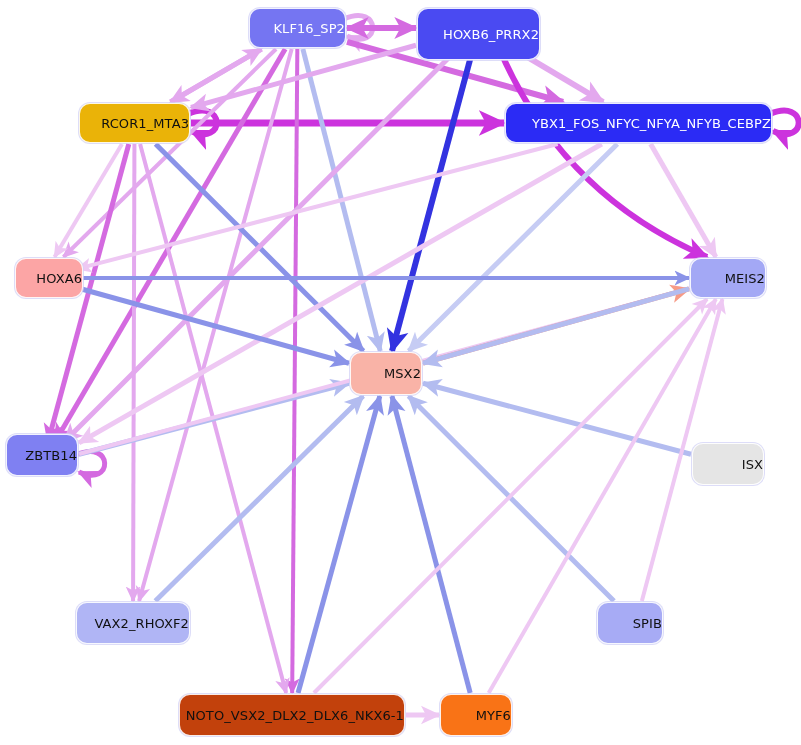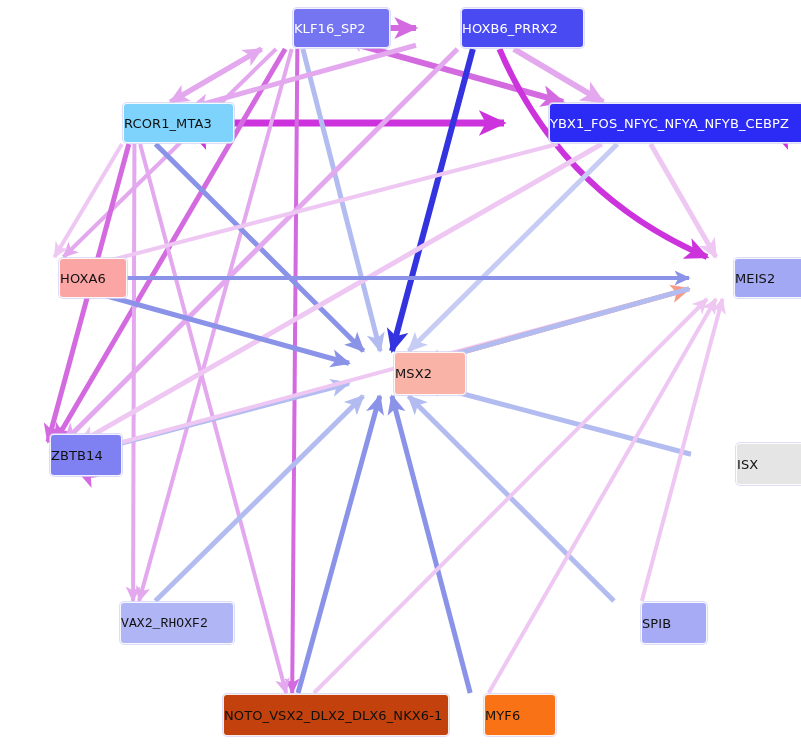--- a/index.html
+++ b/index.html
@@ -17,29 +17,28 @@
   }
   #edge-layer {
     position: absolute;
     left: 0; top: 0;
     width: 801px;
     height: 745px;
   }
   .node {
     position: absolute;
     box-sizing: border-box;
-    border-radius: 4px;
+    border-radius: 11px;
     border: 1px solid rgba(255,255,255,0.9);
     display: flex;
     align-items: center;
-    justify-content: flex-start;
+    justify-content: flex-end;
     box-shadow: 0 0 0 1px rgba(210,210,245,0.75);
     white-space: nowrap;
     user-select: none;
-    margin-left: 44px;
   }
   .node-label {
     font-size: 13px;
     line-height: 1;
     letter-spacing: 0.1px;
   }
 </style>
 </head>
 <body>
 
@@ -116,24 +115,24 @@
       <line x1="313.9496567505721" y1="693" x2="707.0480549199085" y2="299" stroke="#eec8f3" stroke-width="4" fill="none" stroke-linecap="butt" marker-end="url(#mk-pale_magenta)"></line>
       <line x1="155.30861723446893" y1="601" x2="363.1843687374749" y2="396" stroke="#b3bcf0" stroke-width="5" fill="none" stroke-linecap="butt" marker-end="url(#mk-light_blue)"></line>
       <line x1="689" y1="288.890350877193" x2="423" y2="363.16812865497076" stroke="#b3bcf0" stroke-width="5" fill="none" stroke-linecap="butt" marker-end="url(#mk-light_blue)"></line>
       <line x1="77" y1="278" x2="689" y2="278" stroke="#8a93e8" stroke-width="4" fill="none" stroke-linecap="butt" marker-end="url(#mk-blue)"></line>
       <line x1="557.683870967742" y1="144" x2="77" y2="268.90528080469403" stroke="#eec8f3" stroke-width="4" fill="none" stroke-linecap="butt" marker-end="url(#mk-pale_magenta)"></line>
     </svg>
   <div id="node-layer">
       <div class="node" style="left: 249px; top: 8px; width: 97px; height: 40px; background: rgb(117, 117, 242);">
         <span class="node-label" style="color: rgb(255, 255, 255);">KLF16_SP2</span>
       </div>
-      <div class="node" style="left: 417px; top: 8px; width: 123px; height: 40px; background: rgb(74, 74, 242);">
+      <div class="node" style="left: 417px; top: 8px; width: 123px; height: 52px; background: rgb(74, 74, 242);">
         <span class="node-label" style="color: rgb(255, 255, 255);">HOXB6_PRRX2</span>
       </div>
-      <div class="node" style="left: 79px; top: 103px; width: 111px; height: 40px; background: #7dd3fc;">
+      <div class="node" style="left: 79px; top: 103px; width: 111px; height: 40px; background: #eab308;">
         <span class="node-label" style="color: rgb(16, 16, 16);">RCOR1_MTA3</span>
       </div>
       <div class="node" style="left: 505px; top: 103px; width: 267px; height: 40px; background: rgb(43, 43, 245);">
         <span class="node-label" style="color: rgb(255, 255, 255);">YBX1_FOS_NFYC_NFYA_NFYB_CEBPZ</span>
       </div>
       <div class="node" style="left: 15px; top: 258px; width: 68px; height: 40px; background: #fca5a5;">
         <span class="node-label" style="color: rgb(16, 16, 16);">HOXA6</span>
       </div>
       <div class="node" style="left: 690px; top: 258px; width: 76px; height: 40px; background: rgb(163, 168, 245);">
         <span class="node-label" style="color: rgb(16, 16, 16);">MEIS2</span>
@@ -141,21 +140,21 @@
       <div class="node" style="left: 350px; top: 352px; width: 72px; height: 43px; background: rgb(249, 179, 167);">
         <span class="node-label" style="color: rgb(16, 16, 16);">MSX2</span>
       </div>
       <div class="node" style="left: 6px; top: 434px; width: 72px; height: 42px; background: rgb(127, 128, 242);">
         <span class="node-label" style="color: rgb(16, 16, 16);">ZBTB14</span>
       </div>
       <div class="node" style="left: 692px; top: 443px; width: 72px; height: 42px; background: #e5e5e5;">
         <span class="node-label" style="color: rgb(16, 16, 16);">ISX</span>
       </div>
       <div class="node" style="left: 76px; top: 602px; width: 114px; height: 42px; background: rgb(176, 181, 245);">
-        <span class="node-label" style="color: rgb(16, 16, 16); font-family: Liberation Mono, monospace;">VAX2_RHOXF2</span>
+        <span class="node-label" style="color: rgb(16, 16, 16);">VAX2_RHOXF2</span>
       </div>
       <div class="node" style="left: 597px; top: 602px; width: 66px; height: 42px; background: rgb(167, 171, 245);">
         <span class="node-label" style="color: rgb(16, 16, 16);">SPIB</span>
       </div>
       <div class="node" style="left: 179px; top: 694px; width: 226px; height: 42px; background: #c2410c;">
         <span class="node-label" style="color: rgb(16, 16, 16);">NOTO_VSX2_DLX2_DLX6_NKX6-1</span>
       </div>
       <div class="node" style="left: 440px; top: 694px; width: 72px; height: 42px; background: #f97316;">
         <span class="node-label" style="color: rgb(16, 16, 16);">MYF6</span>
       </div>

